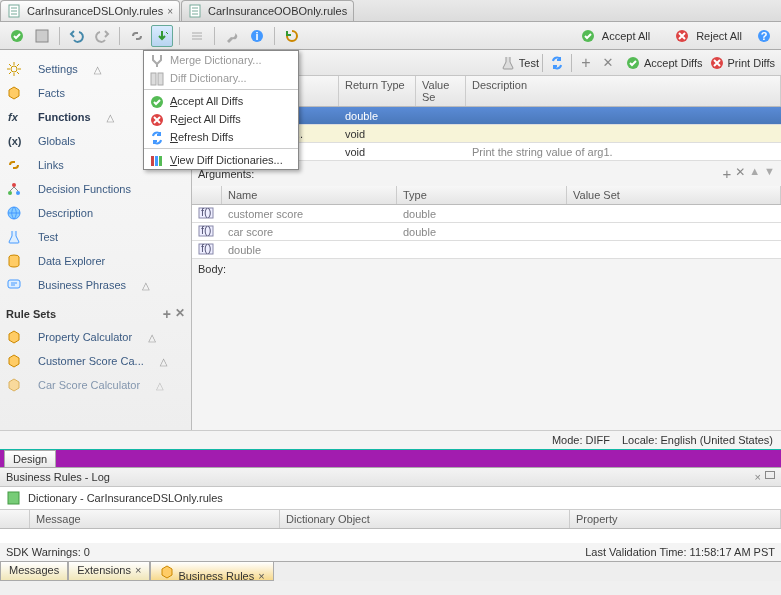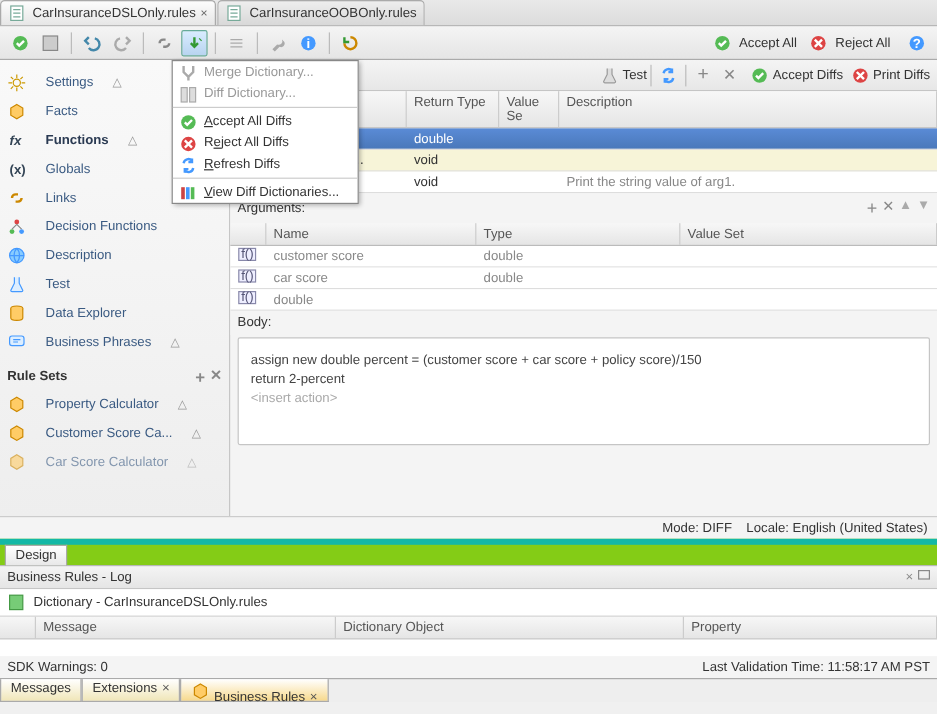--- a/index.html
+++ b/index.html
@@ -145,21 +145,21 @@
         <path d="M3 3v4h4" fill="none" stroke="#393" stroke-width="2"></path>
       </svg>
     </span>
   <div class="spacer"></div>
   <span class="tbtn">
       <svg viewBox="0 0 16 16">
         <circle cx="8" cy="8" r="6" fill="#5b5"></circle>
         <path d="M5 8l2 2 4-4" stroke="#fff" stroke-width="2" fill="none"></path>
       </svg>
     </span>
-  <span style="margin-right:4px">Accept All</span>
+  <span style="margin-right:18px">Accept All</span>
   <span class="tbtn">
       <svg viewBox="0 0 16 16">
         <circle cx="8" cy="8" r="6" fill="#d44"></circle>
         <path d="M5 5l6 6M11 5l-6 6" stroke="#fff" stroke-width="2"></path>
       </svg>
     </span>
   <span style="margin-right:8px">Reject All</span>
   <span class="tbtn">
       <svg viewBox="0 0 16 16">
         <circle cx="8" cy="8" r="6" fill="#49f"></circle>
@@ -423,33 +423,28 @@
               </svg>
             </span></span>
           <span class="cell" style="width:170px;color:#888">double</span>
           <span class="cell" style="flex:1"></span>
         </div>
     </div>
 
     <div class="section-lbl">
         <span>Body:</span>
       </div>
-    <div class="body-box">
-      <div class="line">assign new double percent = (customer score + car score + policy score)/150</div>
-      <div class="line">return 2-percent</div>
-      <div class="line ins">&lt;insert action&gt;</div>
-    </div>
   </div>
 </div>
 
 <div class="status">
   <span>Mode: DIFF</span>
   <span>Locale: English (United States)</span>
 </div>
-<div style="background:#84cc16;border-top:5px solid #14b8a6"><span class="designtab">Design</span></div>
+<div style="background:#a21caf;border-top:1px solid #14b8a6"><span class="designtab">Design</span></div>
 
 <div class="logpanel">
   <div class="loghdr">
     <span>Business Rules - Log</span>
     <span class="right">
       <span style="color:#888">×</span>
       <span style="border:1px solid #888;width:10px;height:8px;display:inline-block"></span>
     </span>
   </div>
   <div class="logsub">

